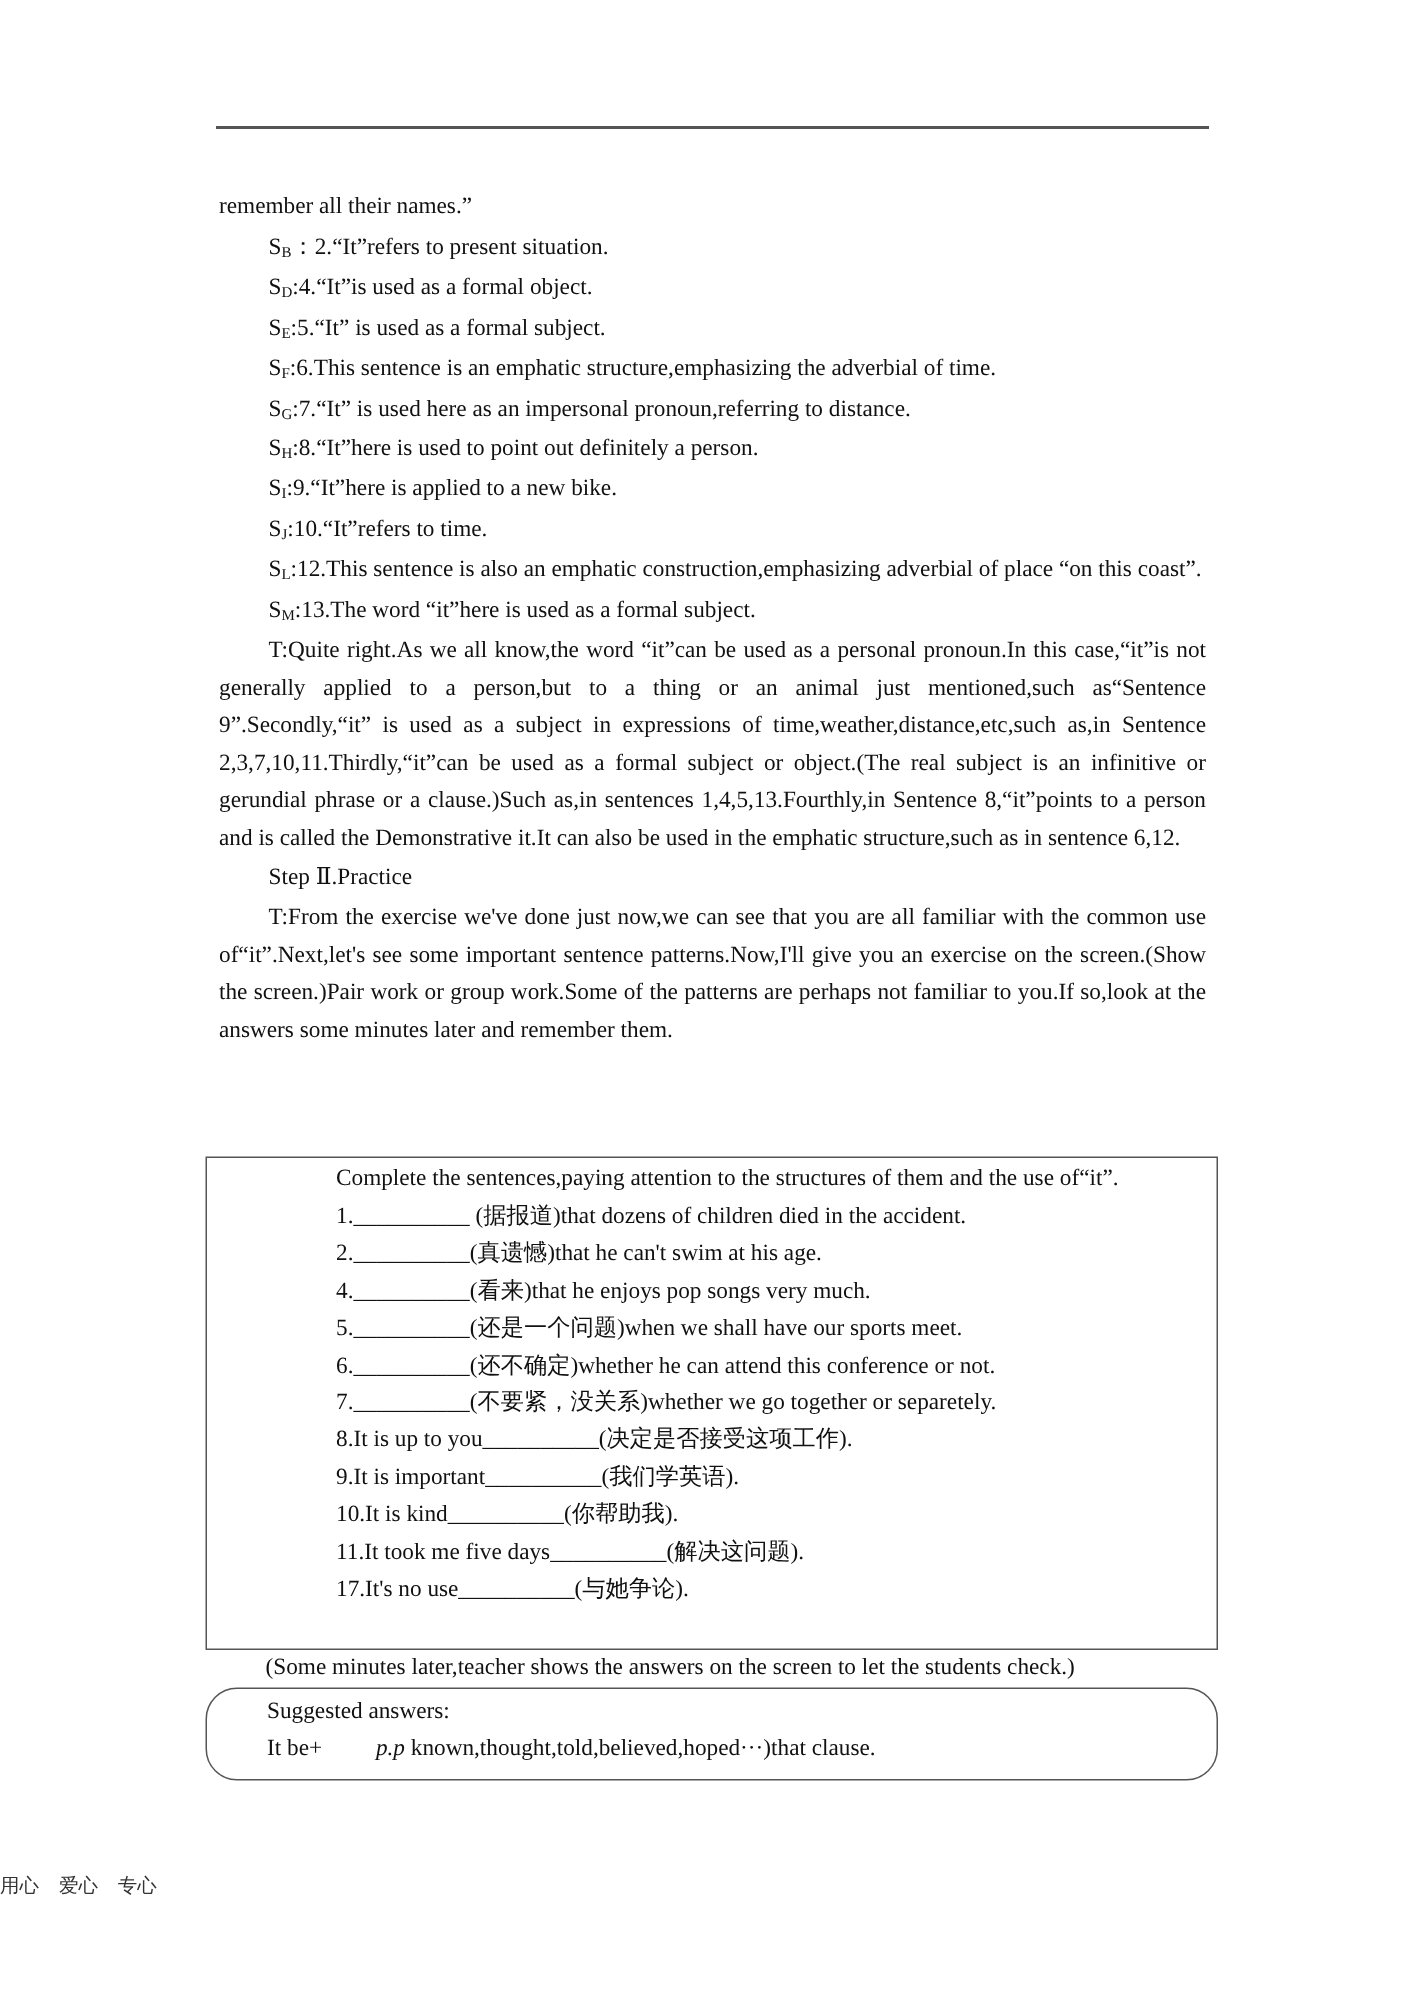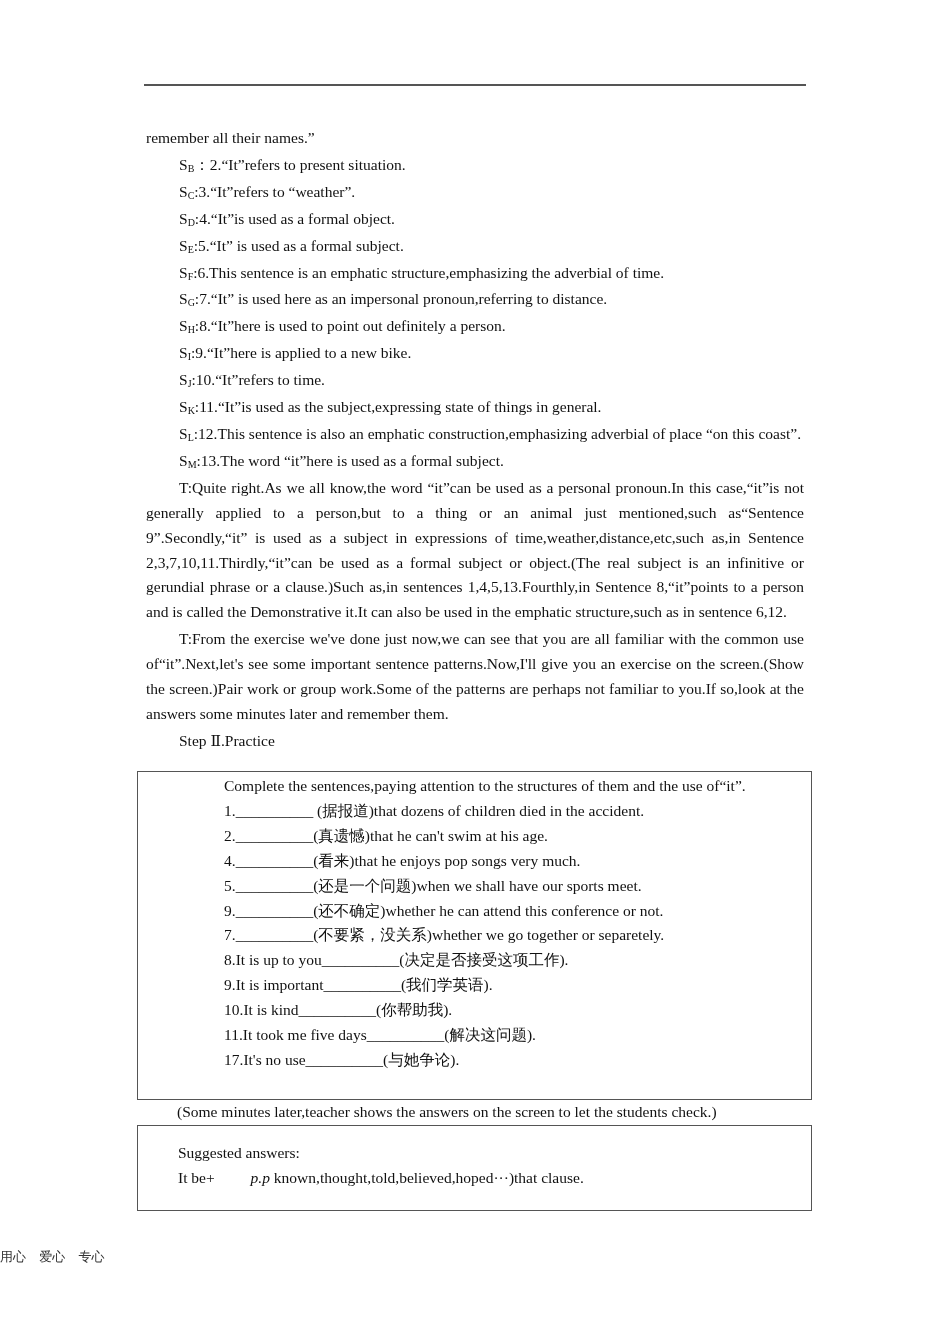--- a/index.html
+++ b/index.html
@@ -8,58 +8,56 @@
     .rule { position:absolute; left:144px; top:84px; width:662px; height:2px; background:#555; }
     .content { position:absolute; left:144px; top:124px; width:662px; line-height:24.9px; }
     .p { margin:2px; text-align:justify; }
     .ind { text-indent:33px; }
     .left { text-align:left; }
     sub { font-size:10px; vertical-align:-2px; line-height:0; }
     .box { position:absolute; left:137px; width:675px; border:1px solid #555; box-sizing:border-box; line-height:24.9px; }
     .box .row { padding-left:40px; white-space:nowrap; }
     #box1 { top:771px; height:329px; padding-top:2px;padding-left:46px; }
     #between { position:absolute; left:177px; top:1100px; line-height:24.9px; white-space:nowrap; }
-    #box2 { top:1125px; height:86px; padding-top:15px; }
+    #box2 { top:1125px; height:62px; padding-top:3px;border-radius:21px; }
     .footer { position:absolute; top:1248px; left:0; width:950px; text-align:left; font-size:13px; color:#333; word-spacing:10px; }
     i { font-style:italic;margin-left:32px; }
   </style>
 </head>
 <body>
 
 <div class="rule"></div>
 
 <div class="content">
   <p class="p left">remember all their names.”</p>
   <div id="answers-list">
       <p class="p ind"><span>S</span><sub>B</sub><span>：2.“It”refers to present situation.</span></p>
-      <p class="p ind"><span>S</span><sub>C</sub><span>:3.“It”refers to “weather”.</span></p>
       <p class="p ind"><span>S</span><sub>D</sub><span>:4.“It”is used as a formal object.</span></p>
       <p class="p ind"><span>S</span><sub>E</sub><span>:5.“It” is used as a formal subject.</span></p>
       <p class="p ind"><span>S</span><sub>F</sub><span>:6.This sentence is an emphatic structure,emphasizing the adverbial of time.</span></p>
       <p class="p ind"><span>S</span><sub>G</sub><span>:7.“It” is used here as an impersonal pronoun,referring to distance.</span></p>
       <p class="p ind"><span>S</span><sub>H</sub><span>:8.“It”here is used to point out definitely a person.</span></p>
       <p class="p ind"><span>S</span><sub>I</sub><span>:9.“It”here is applied to a new bike.</span></p>
       <p class="p ind"><span>S</span><sub>J</sub><span>:10.“It”refers to time.</span></p>
-      <p class="p ind"><span>S</span><sub>K</sub><span>:11.“It”is used as the subject,expressing state of things in general.</span></p>
       <p class="p ind"><span>S</span><sub>L</sub><span>:12.This sentence is also an emphatic construction,emphasizing adverbial of place “on this coast”.</span></p>
       <p class="p ind"><span>S</span><sub>M</sub><span>:13.The word “it”here is used as a formal subject.</span></p>
     </div>
   <p class="p ind">T:Quite right.As we all know,the word “it”can be used as a personal pronoun.In this case,“it”is not generally applied to a person,but to a thing or an animal just mentioned,such as“Sentence 9”.Secondly,“it” is used as a subject in expressions of time,weather,distance,etc,such as,in Sentence 2,3,7,10,11.Thirdly,“it”can be used as a formal subject or object.(The real subject is an infinitive or gerundial phrase or a clause.)Such as,in sentences 1,4,5,13.Fourthly,in Sentence 8,“it”points to a person and is called the Demonstrative it.It can also be used in the emphatic structure,such as in sentence 6,12.</p>
+  <p class="p ind left">Step Ⅱ.Practice</p>
   <p class="p ind">T:From the exercise we've done just now,we can see that you are all familiar with the common use of“it”.Next,let's see some important sentence patterns.Now,I'll give you an exercise on the screen.(Show the screen.)Pair work or group work.Some of the patterns are perhaps not familiar to you.If so,look at the answers some minutes later and remember them.</p>
-  <p class="p ind left">Step Ⅱ.Practice</p>
 </div>
 
 <div class="box" id="box1">
   <div class="row">Complete the sentences,paying attention to the structures of them and the use of“it”.</div>
   <div id="exercise-items">
       <div class="row">1.__________ (据报道)that dozens of children died in the accident.</div>
       <div class="row">2.__________(真遗憾)that he can't swim at his age.</div>
       <div class="row">4.__________(看来)that he enjoys pop songs very much.</div>
       <div class="row">5.__________(还是一个问题)when we shall have our sports meet.</div>
-      <div class="row">9.__________(还不确定)whether he can attend this conference or not.</div>
+      <div class="row">6.__________(还不确定)whether he can attend this conference or not.</div>
       <div class="row">7.__________(不要紧，没关系)whether we go together or separetely.</div>
       <div class="row">8.It is up to you__________(决定是否接受这项工作).</div>
       <div class="row">9.It is important__________(我们学英语).</div>
       <div class="row">10.It is kind__________(你帮助我).</div>
       <div class="row">11.It took me five days__________(解决这问题).</div>
       <div class="row">17.It's no use__________(与她争论).</div>
     </div>
 </div>
 
 <div id="between">(Some minutes later,teacher shows the answers on the screen to let the students check.)</div>

